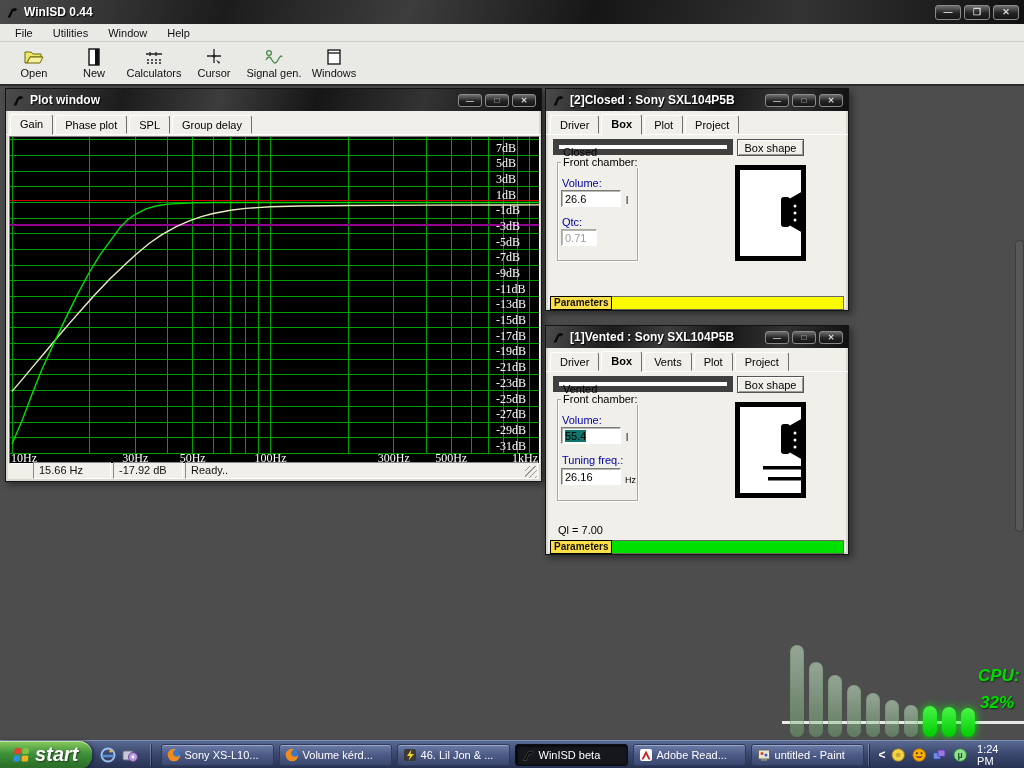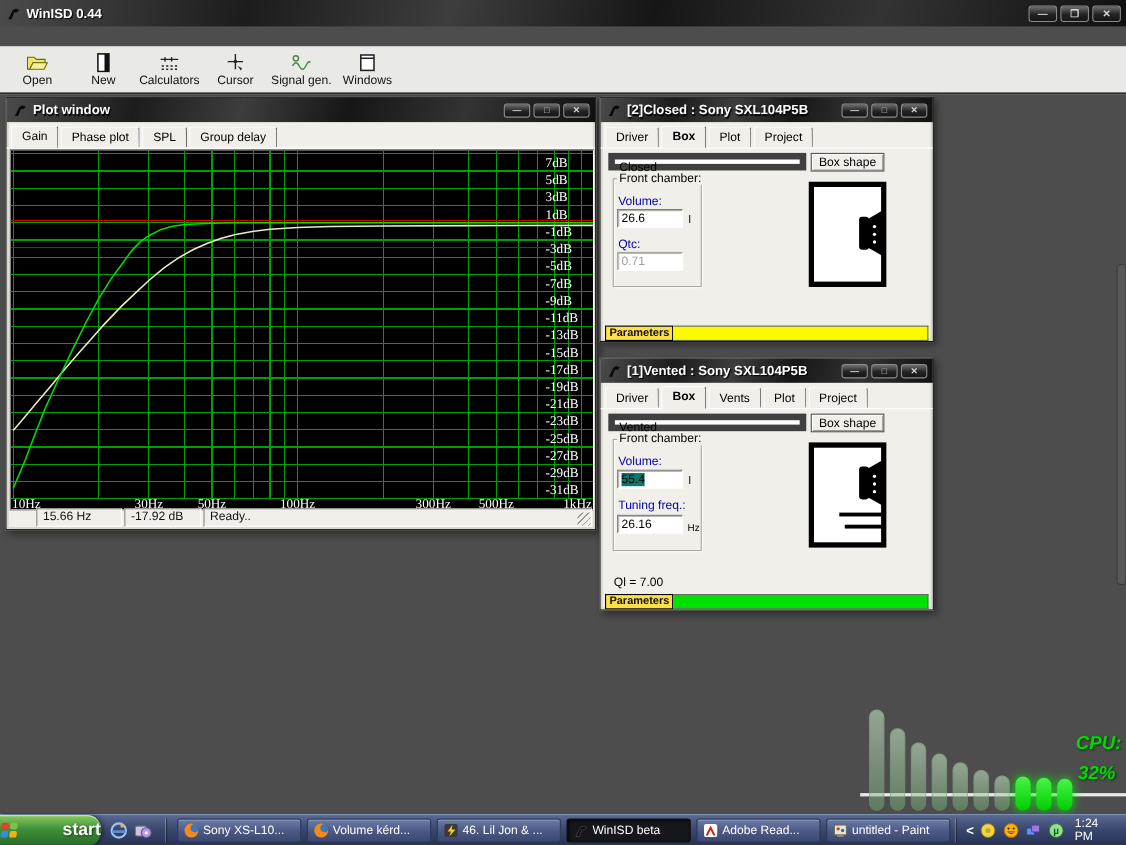--- a/index.html
+++ b/index.html
@@ -86,22 +86,22 @@
   .edge-widget { position:absolute; left:1015px; top:240px; width:9px; height:292px; background:#585858;
                  border:1px solid #3c3c3c; border-radius:4px; }
 
   
   .taskbar { position:absolute; left:0; top:740px; width:1024px; height:28px;
              background:linear-gradient(180deg,#5A6A92 0%,#3C4970 45%,#273253 100%);
              border-top:1px solid #7F90B5; display:flex; align-items:center; }
   .start-btn { width:98px; height:28px; border-radius:0 13px 13px 0;
                background:linear-gradient(180deg,#8CCB5E 0%,#3E923B 45%,#2C7029 90%);
                box-shadow: inset 0 1px 0 rgba(255,255,255,0.5), 2px 0 4px rgba(0,0,0,0.4);
-               display:flex; align-items:center; justify-content:space-between; gap:5px;
-               color:#fff; font-size:16px; font-weight:bold; text-shadow:1px 1px 2px #1c3c14; }
+               display:flex; align-items:center; justify-content:center; gap:5px;
+               color:#fff; font-size:20px; font-weight:bold; font-style:italic; text-shadow:1px 1px 2px #1c3c14; }
   .ql { display:flex; gap:6px; margin:0 8px; align-items:center; }
   .ql-icon { width:16px; height:16px; }
   .tb-divider { width:1px; height:22px; background:rgba(255,255,255,0.25); box-shadow:1px 0 0 rgba(0,0,0,0.4); margin:0 4px; }
   .task-btns { display:flex; gap:5px; margin-left:6px; }
   .task-btn { width:113px; height:22px; border-radius:3px; border:1px solid #2d3a5e;
               background:linear-gradient(180deg,#6B7CA8 0%,#4A5883 55%,#3B4870 100%);
               box-shadow: inset 0 1px 0 rgba(255,255,255,0.35);
               display:flex; align-items:center; gap:4px; padding:0 5px; color:#fff; font-size:11px;
               white-space:nowrap; overflow:hidden; }
   .task-btn.active { background:#15171D; box-shadow: inset 1px 1px 3px #000; border-color:#0c0e14; }
@@ -121,20 +121,26 @@
         <path d="M2.5 12.5 L5.5 6.5 Q6.5 3 10 3 L12.5 4.2 L10.2 6.3 L8 6.2 L5.5 12.5 Z" fill="#0a0a0a"></path>
       </svg>
     <span class="title-text">WinISD 0.44</span>
     <span class="ctrl-group">
       <span class="ctrl-btn">—</span>
       <span class="ctrl-btn">❐</span>
       <span class="ctrl-btn">✕</span>
     </span>
   </div>
 
+  <div class="menubar">
+    <span class="menu-item">File</span>
+    <span class="menu-item">Utilities</span>
+    <span class="menu-item">Window</span>
+    <span class="menu-item">Help</span>
+  </div>
 
   <div class="toolbar">
     <div class="tool-btn">
       <svg viewBox="0 0 20 18">
           <path d="M1 4 h6 l2 2 h8 v3 H6 L3 15 H1 Z" fill="#EFE66F" stroke="#6b6b00" stroke-width="1"></path>
           <path d="M6 9 h13 l-3 6 H3 Z" fill="#F7F0A0" stroke="#6b6b00" stroke-width="1"></path>
         </svg>
       <span class="lbl">Open</span>
     </div>
     <div class="tool-btn">
@@ -297,21 +303,21 @@
       <span class="tab">Project</span>
     </div>
     <div class="flat-field" style="left:7px; top:50px; width:180px; height:16px;">Closed</div>
     <div class="btn3d" style="left:191px; top:50px; width:67px; height:17px;">Box shape</div>
     <div class="groupbox" style="left:11px; top:73px; width:81px; height:99px;"></div>
     <span class="group-label" style="left:15px; top:67px;">Front chamber:</span>
     <span class="blue-label" style="left:16px; top:88px;">Volume:</span>
     <div class="edit" style="left:15px; top:101px; width:60px; height:17px;">26.6</div>
     <span class="unit" style="left:80px; top:106px;">l</span>
     <span class="blue-label" style="left:16px; top:127px;">Qtc:</span>
-    <div class="edit disabled" style="left:15px; top:140px; width:60px; height:17px;">0.71</div>
+    <div class="edit disabled" style="left:15px; top:140px; width:36px; height:17px;">0.71</div>
     <div class="boxdraw" style="left:189px; top:76px; width:71px; height:96px;">
       <svg width="71" height="96" viewBox="0 0 71 96">
         <rect x="2.5" y="2.5" width="66" height="91" fill="#fff" stroke="#000" stroke-width="5"></rect>
         <path d="M68 26 L54 34 L54 60 L68 68 Z" fill="#000"></path>
         <rect x="46" y="32" width="9" height="30" rx="3" fill="#000"></rect>
         <circle cx="60" cy="41" r="1.5" fill="#fff"></circle>
           <circle cx="60" cy="48" r="1.5" fill="#fff"></circle>
           <circle cx="60" cy="55" r="1.5" fill="#fff"></circle>
       </svg>
     </div>

